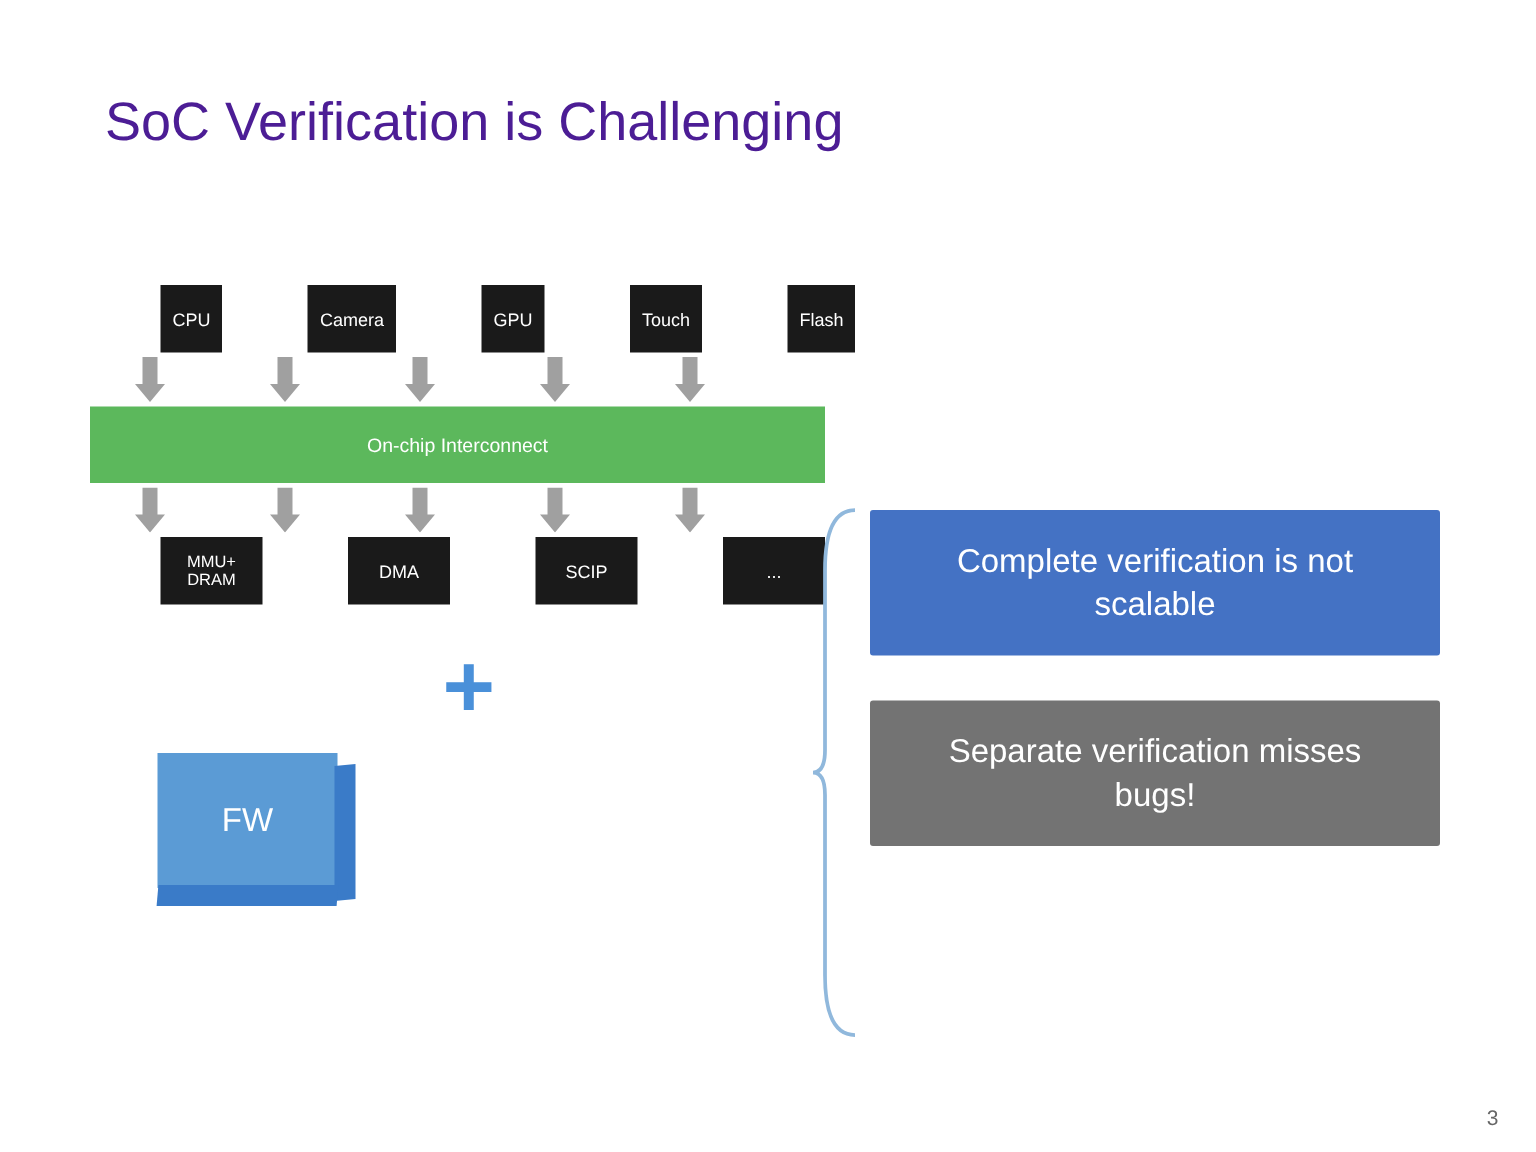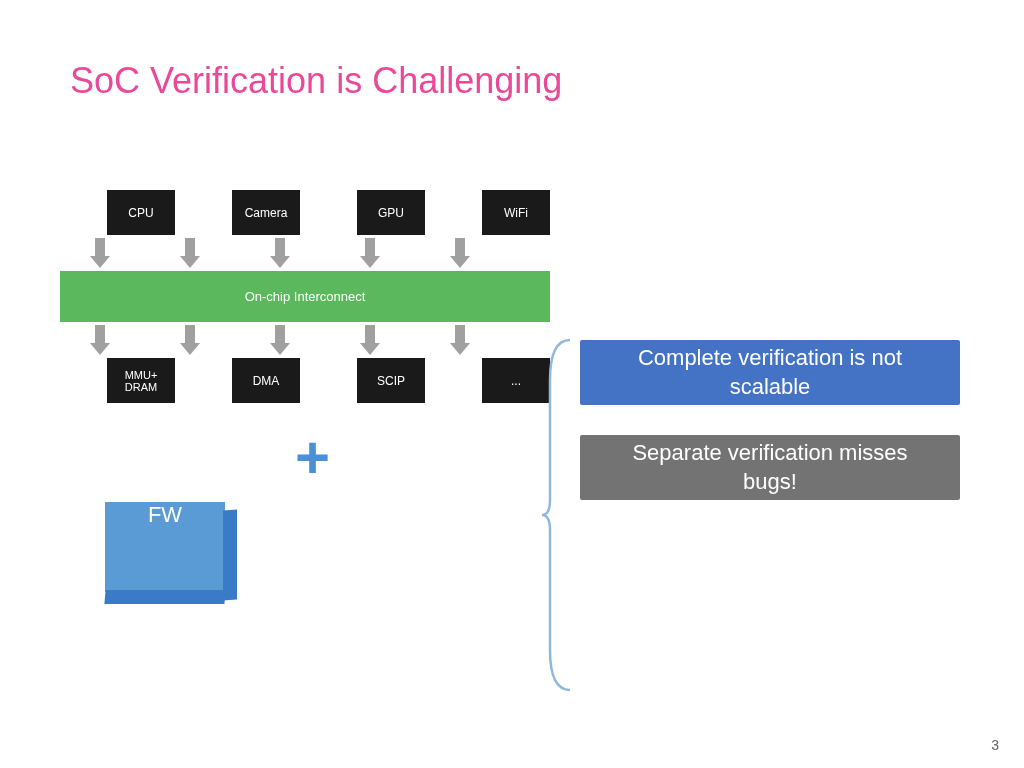--- a/index.html
+++ b/index.html
@@ -11,21 +11,21 @@
       position: relative;
       overflow: hidden;
     }
 
     .slide-title {
       position: absolute;
       top: 60px;
       left: 70px;
       font-size: 36px;
       font-weight: 300;
-      color: #ec4899;
+      color: #4c1d95;
     }
 
     .diagram-area {
       position: absolute;
       top: 190px;
       left: 55px;
       width: 500px;
     }
 
     
@@ -106,20 +106,21 @@
     }
 
     .fw-box-main {
       position: absolute;
       top: 0;
       left: 10px;
       width: 120px;
       height: 90px;
       background: #5b9bd5;
       display: flex;
+      align-items: center;
       justify-content: center;
       color: white;
       font-size: 22px;
       font-weight: 400;
     }
 
     .fw-box-right {
       position: absolute;
       top: 8px;
       left: 128px;
@@ -145,21 +146,21 @@
       top: 340px;
       left: 580px;
       width: 380px;
     }
 
     .info-box {
       background: #4472c4;
       color: white;
       font-size: 22px;
       text-align: center;
-      padding: 4px 25px;
+      padding: 20px 25px;
       margin-bottom: 30px;
       border-radius: 2px;
       line-height: 1.3;
     }
 
     .info-box-2 {
       background: #737373;
     }
 
     
@@ -184,21 +185,22 @@
 <body>
 
 <h1 class="slide-title">SoC Verification is Challenging</h1>
 
 <div class="diagram-area">
 
   <div class="blocks-row">
     <div class="block">CPU</div>
     <div class="block">Camera</div>
     <div class="block">GPU</div>
-    <div class="block">WiFi</div>
+    <div class="block">Touch</div>
+    <div class="block">Flash</div>
   </div>
 
   <div class="arrows-row">
     <div class="arrow-cell">
       <svg class="arrow-svg" viewBox="0 0 24 30">
         <polygon points="7,0 17,0 17,18 22,18 12,30 2,18 7,18" fill="#a0a0a0"></polygon>
       </svg>
     </div>
     <div class="arrow-cell">
       <svg class="arrow-svg" viewBox="0 0 24 30">

